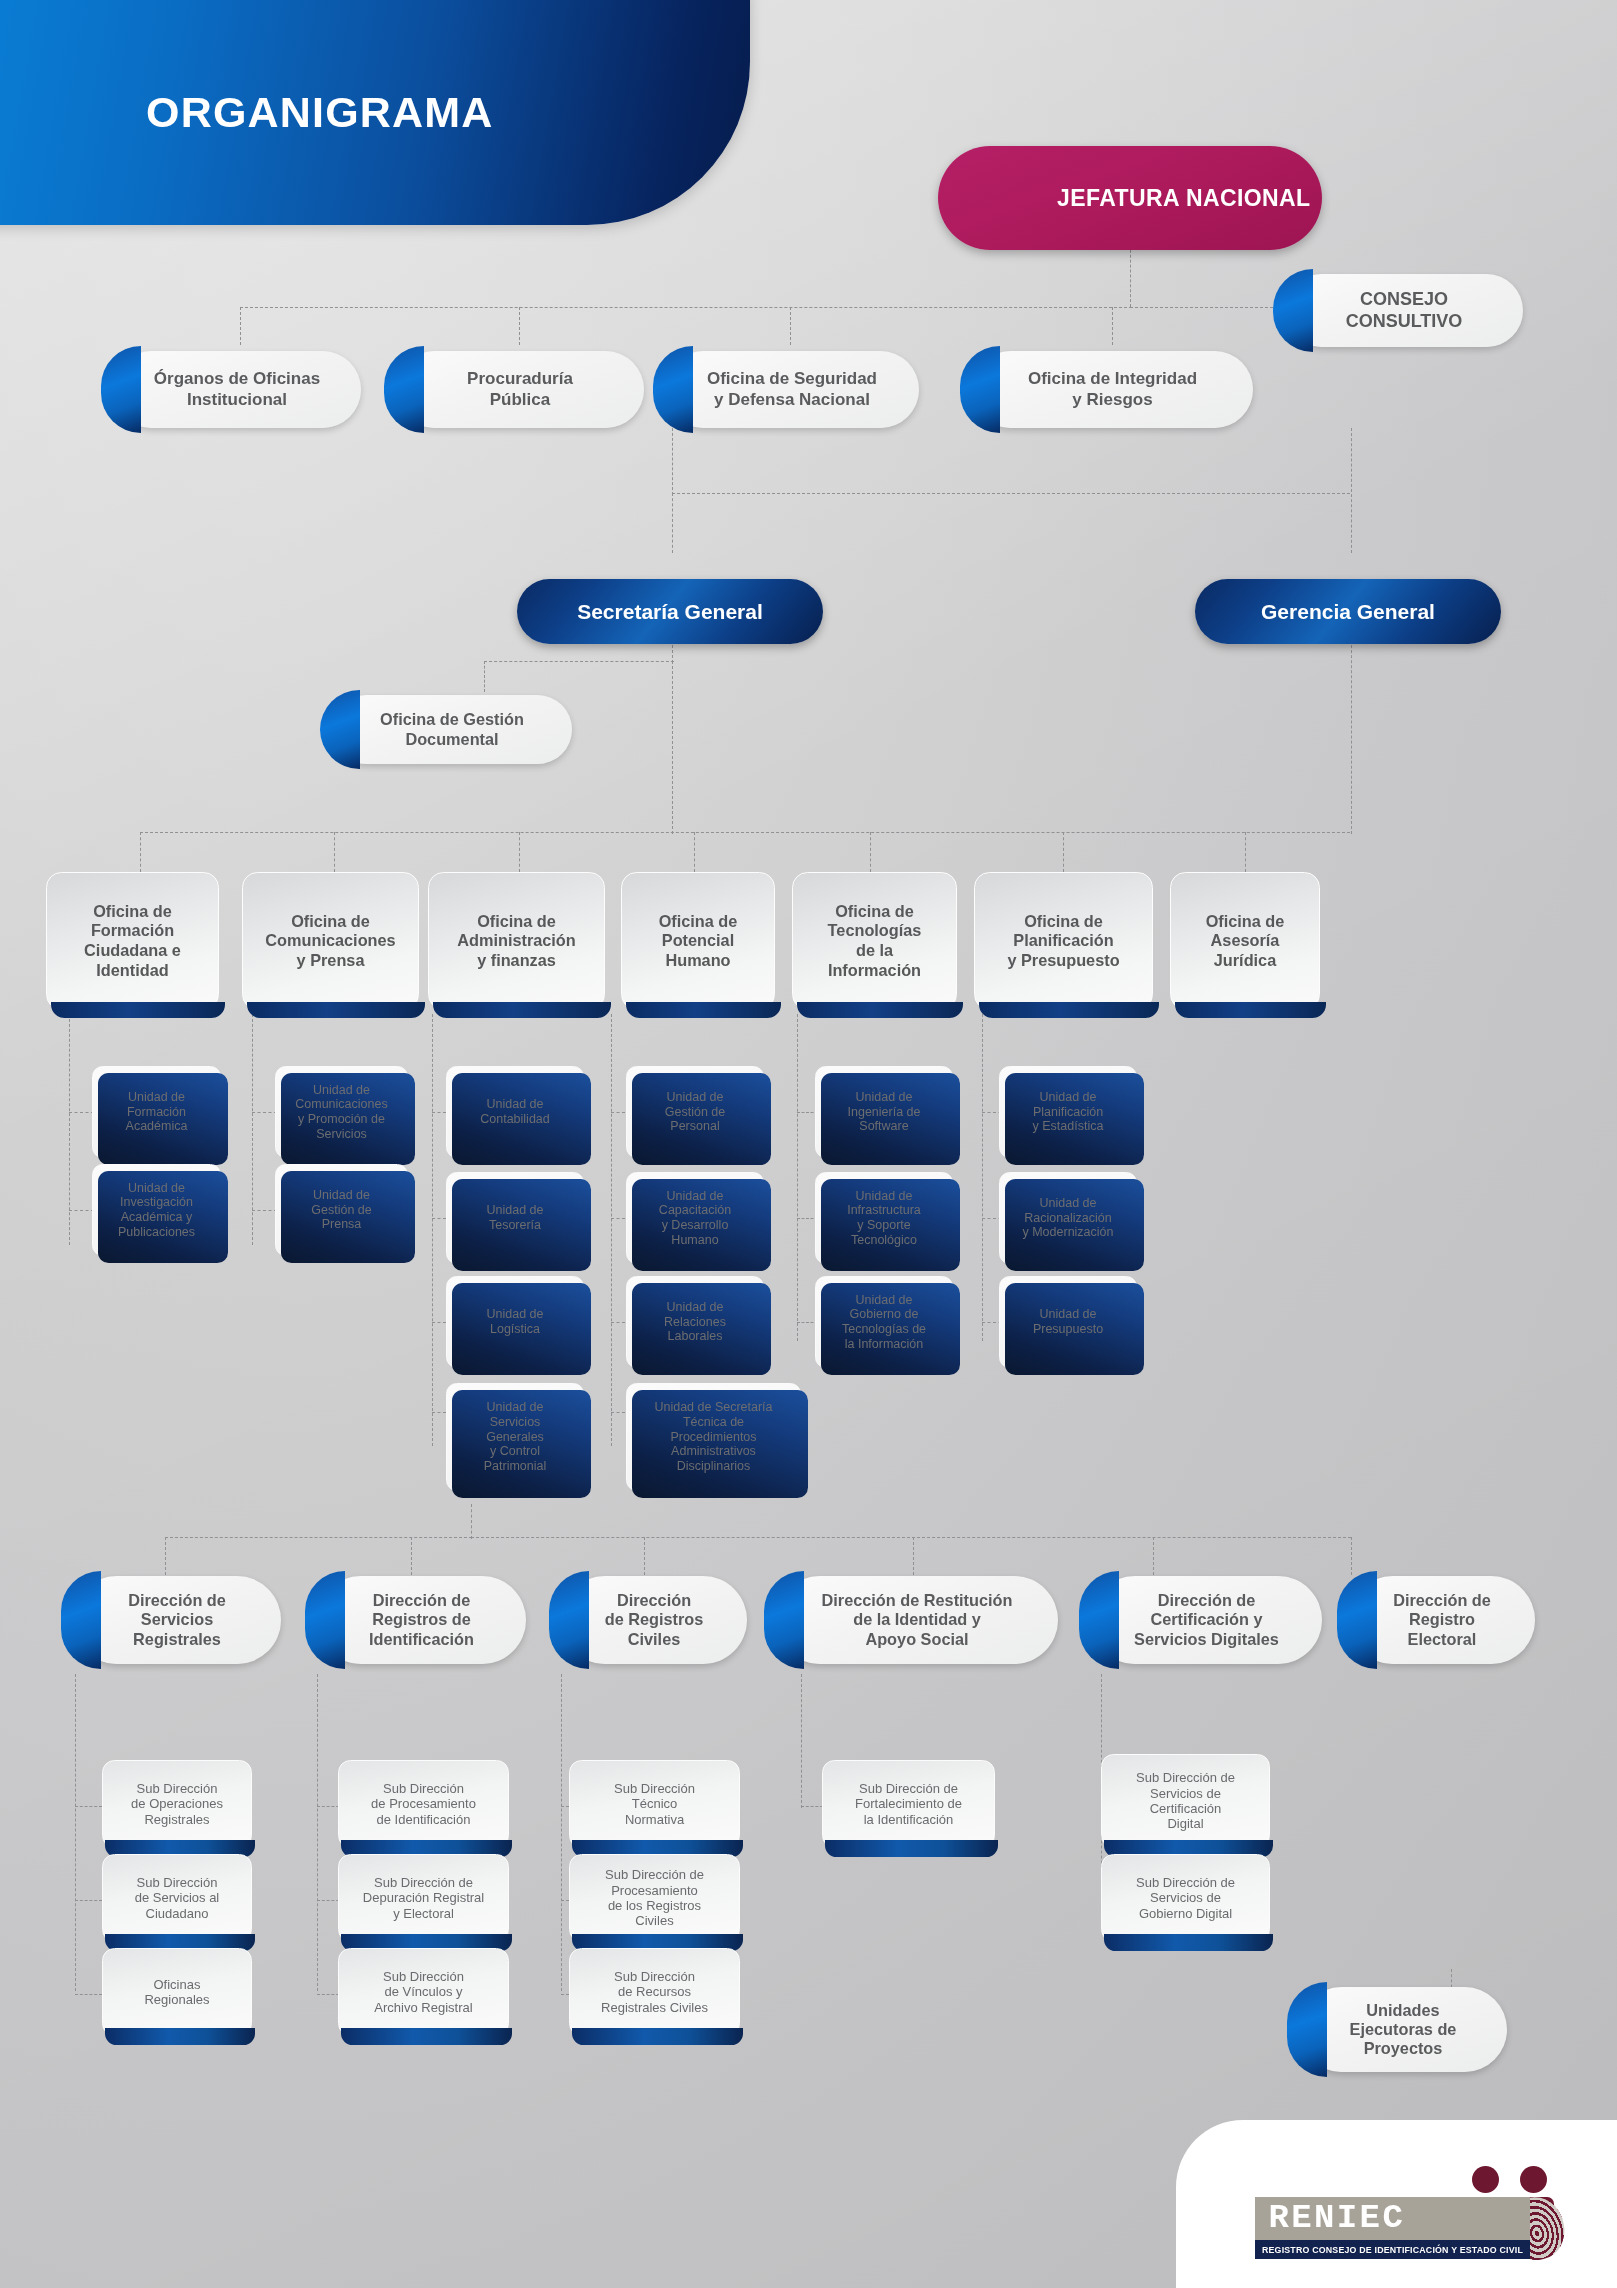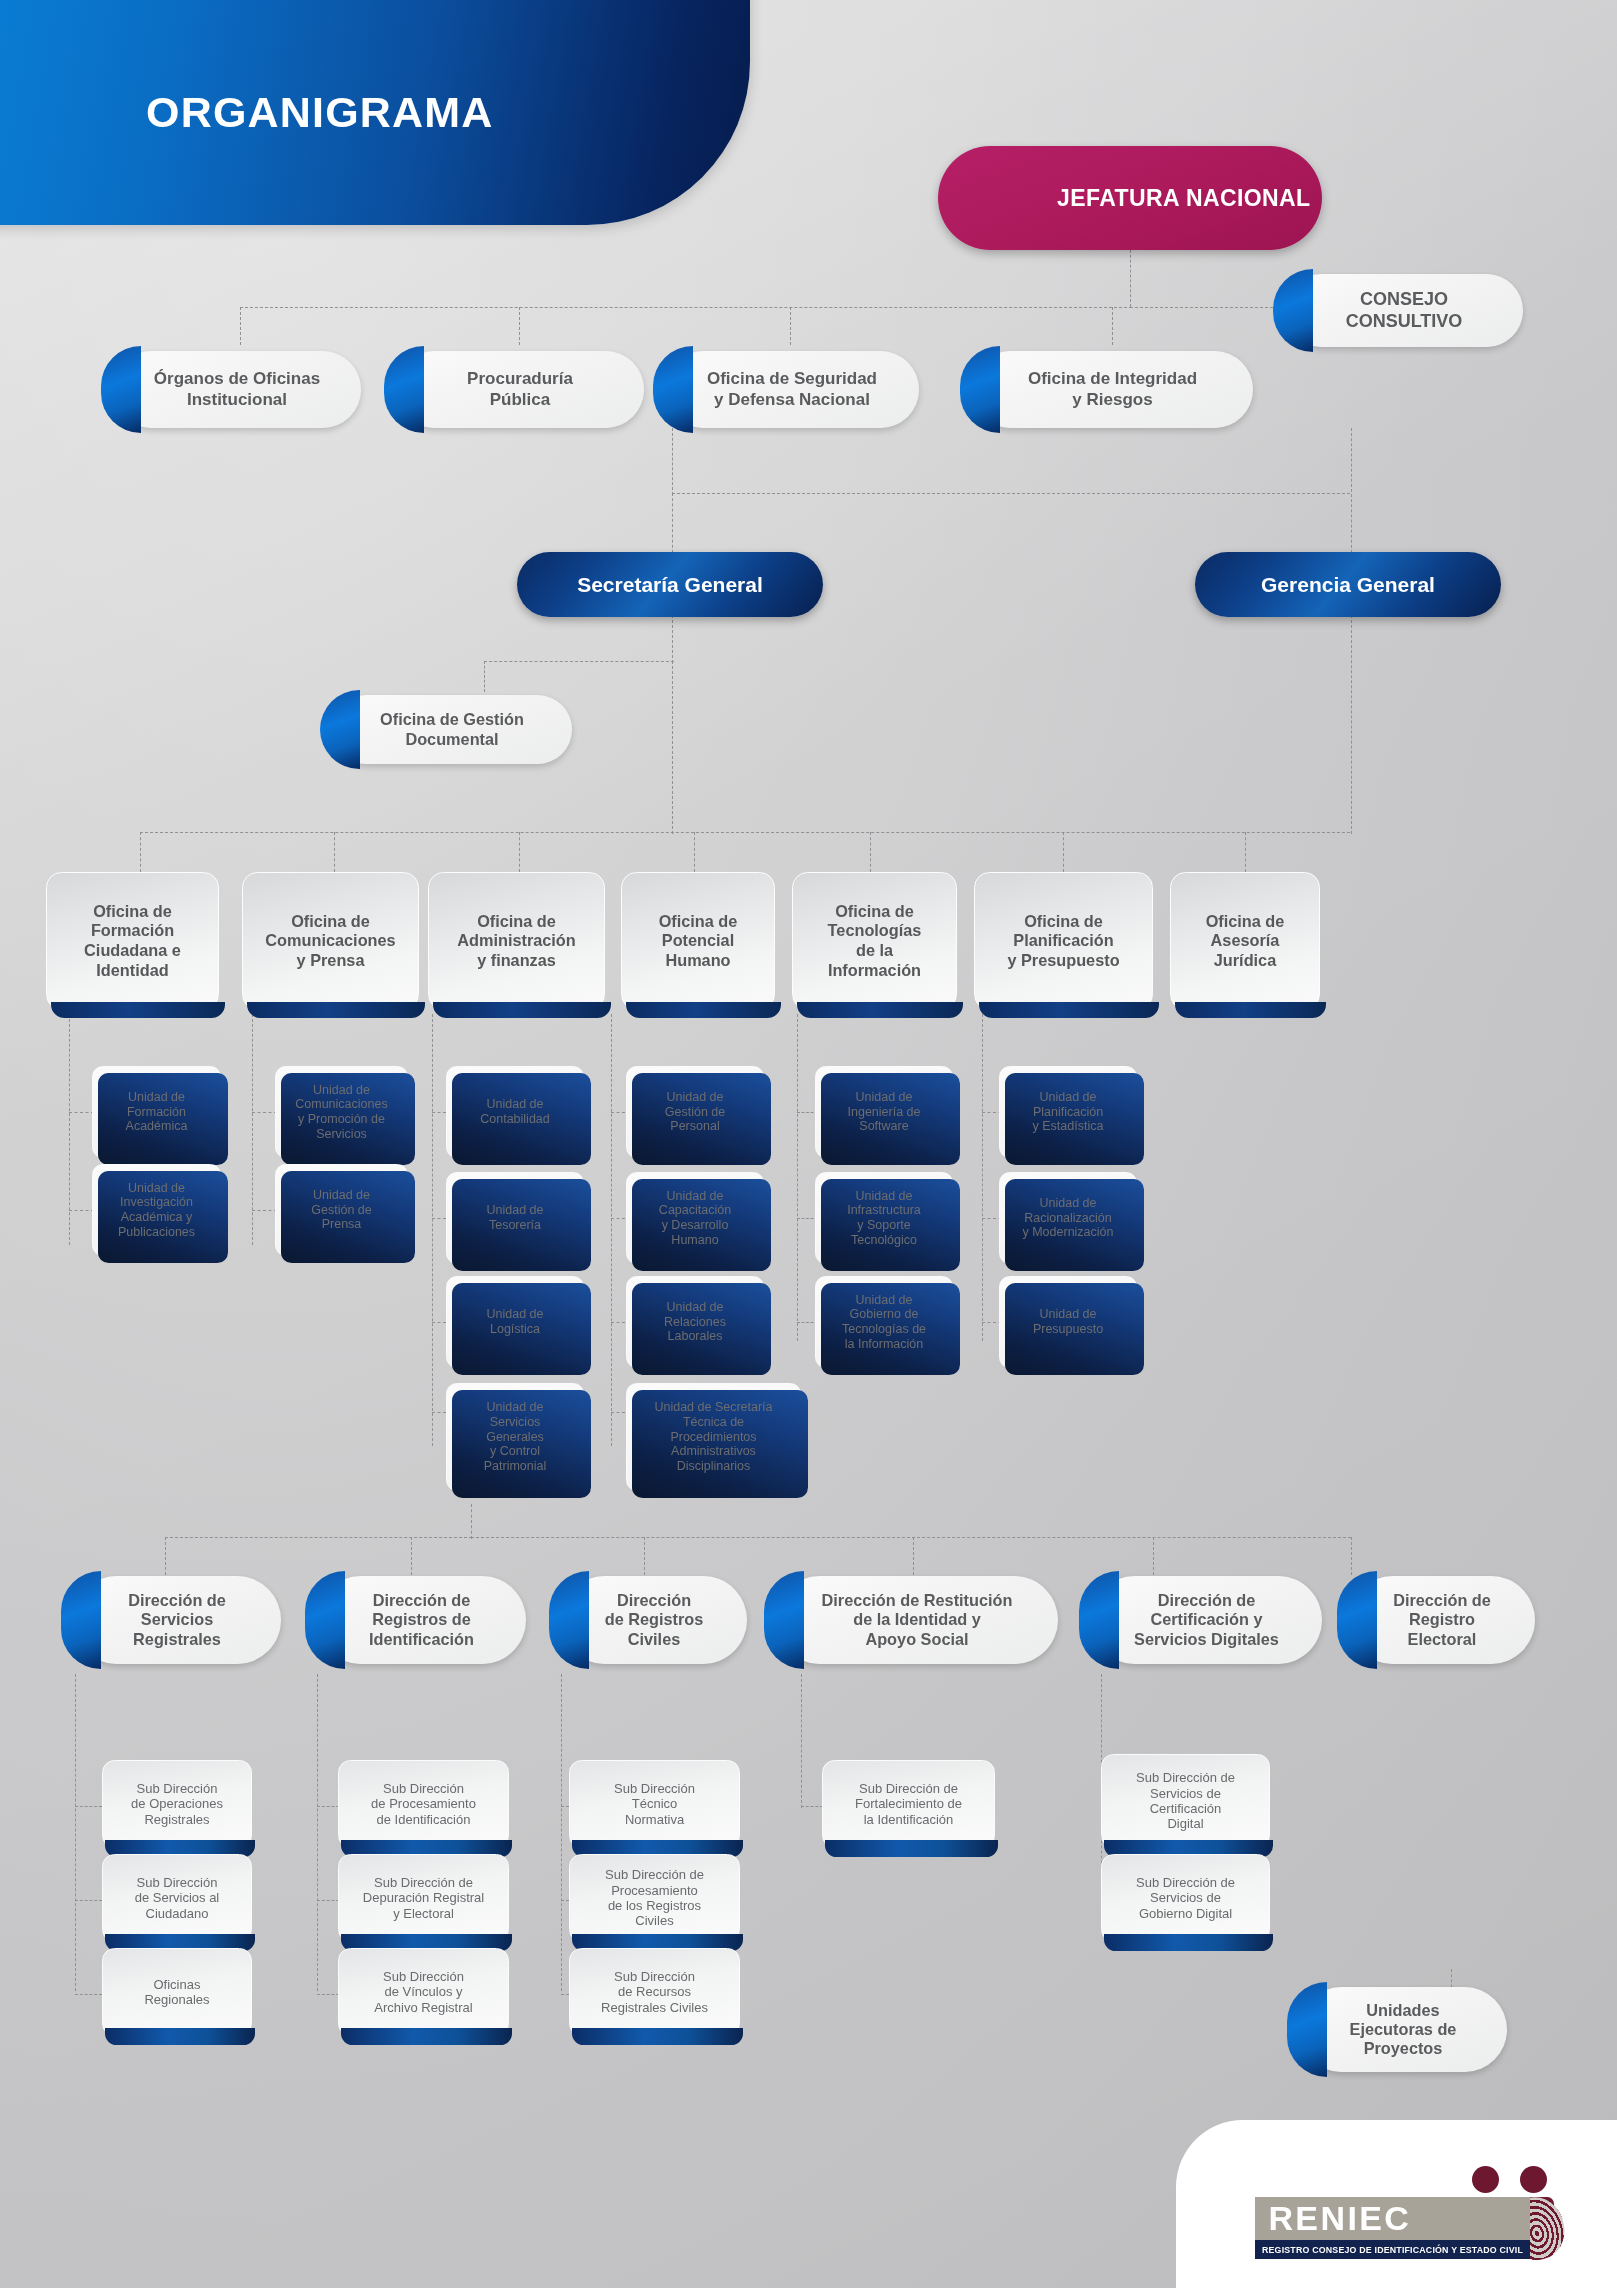--- a/index.html
+++ b/index.html
@@ -59,20 +59,21 @@
     z-index:-1;
   }
 
   
   .pill-dark{
     border-radius:960px;
     background:linear-gradient(130deg,#0a2a63 0%, #0d3f88 22%, #1464b8 48%, #0c3e86 72%, #071f4e 100%);
     color:#fff; font-weight:bold;
     box-shadow:0 3.8px 8.6px rgba(0,0,0,.28);
     z-index:3;
+    margin-top:27px;
   }
 
   
   .pill-magenta{
     border-radius:960px;
     background:linear-gradient(160deg,#b51f66 0%, #ae1b5d 45%, #9d1452 100%);
     color:#fff; font-weight:bold; letter-spacing:0.4px;
     box-shadow:0 3.8px 9.6px rgba(0,0,0,.26);
     z-index:3;
   }
@@ -130,21 +131,21 @@
     background:#ffffff; border-top-left-radius:67px;
   }
   .logo-wrap{ position:absolute; left:79px; top:42px; width:317px; height:106px; }
   .logo-bar{
     position:absolute; left:0; top:35px; width:275px; height:43px;
     background:#a8a399;
   }
   .logo-word{
     position:absolute; left:13.4px; top:37px;
     color:#ffffff; font-size:34px; font-weight:bold; letter-spacing:2.4px;
-    font-family:Liberation Sans, sans-serif;
+    font-family:Liberation Mono, monospace;
   }
   .logo-sub{
     position:absolute; left:0; top:78px; width:275px; height:19px;
     background:#13234f; color:#fff; font-size:8.8px; font-weight:bold;
     letter-spacing:0.2px; display:flex; align-items:center; justify-content:center;
   }
   .logo-people{ position:absolute; left:209px; top:0; width:108px; height:79px; }
   .p-head{ position:absolute; border-radius:50%; background:#6e1730; }
   .p-body{ position:absolute; border-radius:6.7px 6.7px 0 0; background:#6e1730; }
   .fp{

